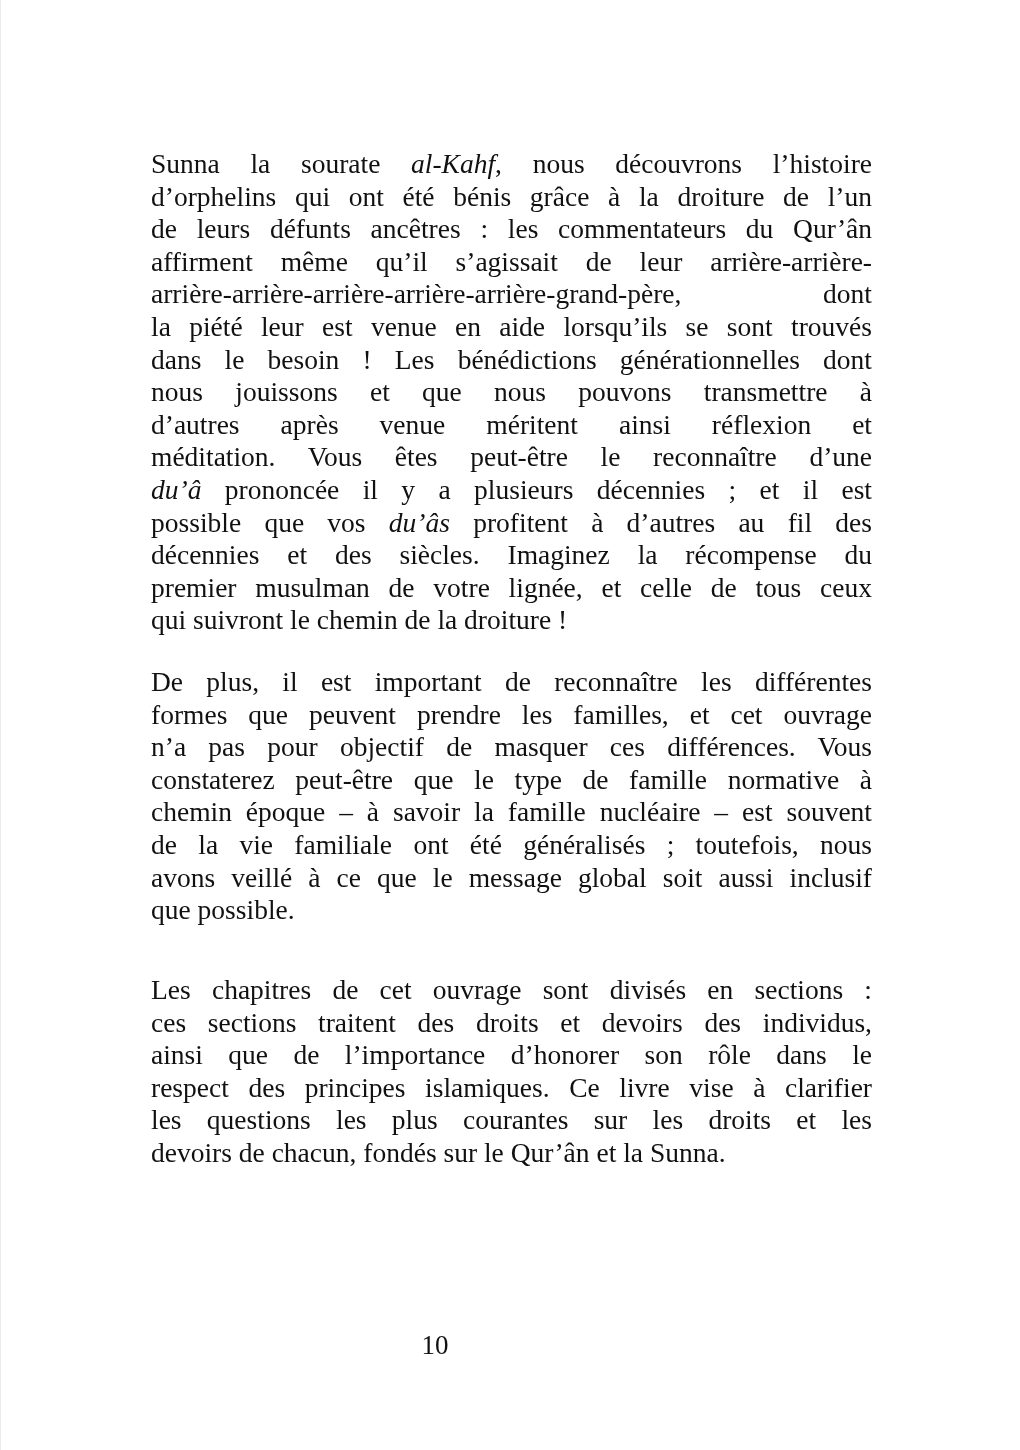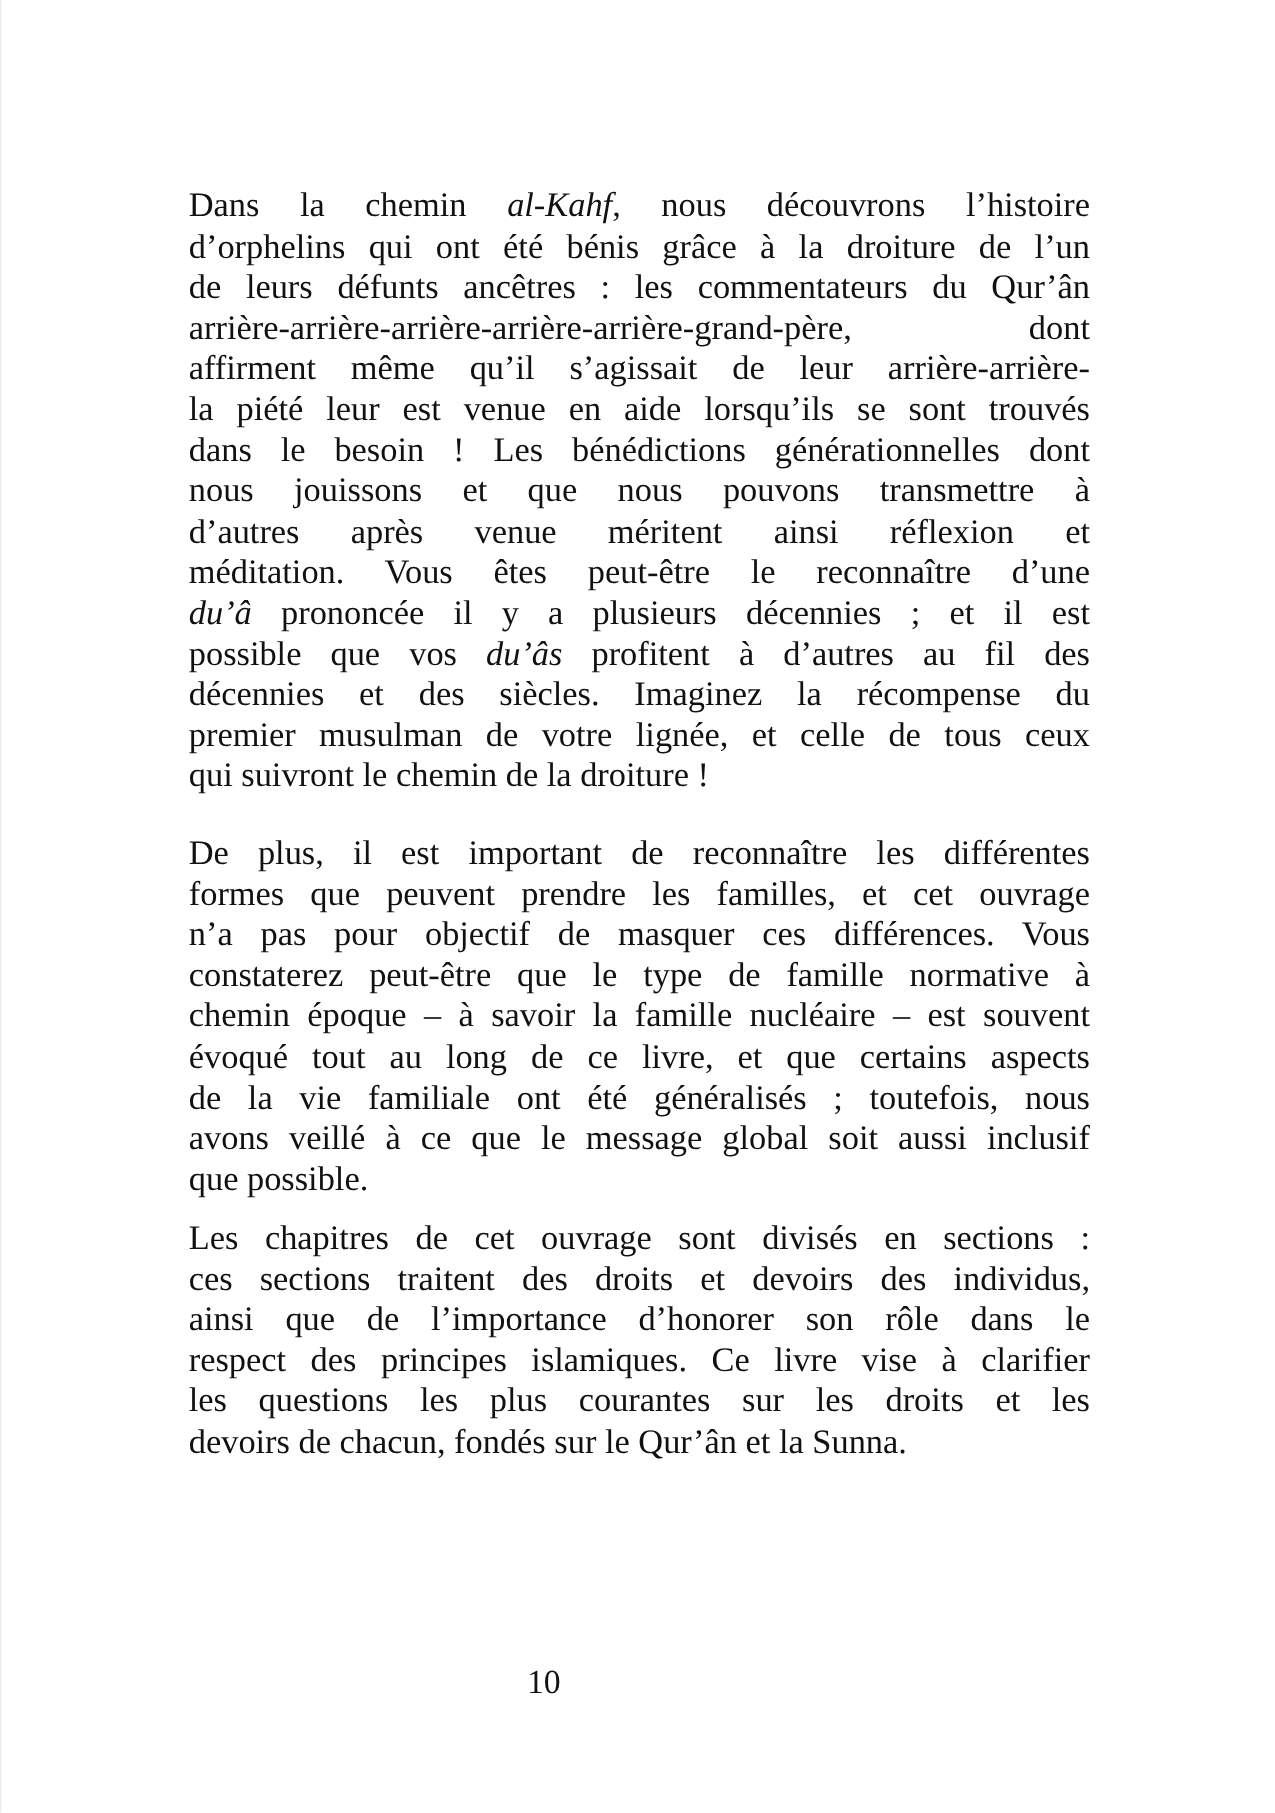--- a/index.html
+++ b/index.html
@@ -55,43 +55,42 @@
     font-size: 27px;
     color: #111111;
   }
   i { font-style: italic; }
 </style>
 </head>
 <body>
 
 <div class="page">
   <div class="text-block p1">
-      <span class="line"><span>Dans la chemin </span><i>al-Kahf</i><span>, nous découvrons l’histoire</span></span>
+      <span class="line"><span>Sunna la sourate </span><i>al-Kahf</i><span>, nous découvrons l’histoire</span></span>
       <span class="line"><span>d’orphelins qui ont été bénis grâce à la droiture de l’un</span></span>
       <span class="line"><span>de leurs défunts ancêtres : les commentateurs du Qur’ân</span></span>
+      <span class="line"><span>affirment même qu’il s’agissait de leur arrière-arrière-</span></span>
       <span class="line"><span>arrière-arrière-arrière-arrière-arrière-grand-père,   dont</span></span>
-      <span class="line"><span>affirment même qu’il s’agissait de leur arrière-arrière-</span></span>
       <span class="line"><span>la piété leur est venue en aide lorsqu’ils se sont trouvés</span></span>
       <span class="line"><span>dans le besoin ! Les bénédictions générationnelles dont</span></span>
       <span class="line"><span>nous jouissons et que nous pouvons transmettre à</span></span>
       <span class="line"><span>d’autres après venue méritent ainsi réflexion et</span></span>
       <span class="line"><span>méditation. Vous êtes peut-être le reconnaître d’une</span></span>
       <span class="line"><i>du’â</i><span> prononcée il y a plusieurs décennies ; et il est</span></span>
       <span class="line"><span>possible que vos </span><i>du’âs</i><span> profitent à d’autres au fil des</span></span>
       <span class="line"><span>décennies et des siècles. Imaginez la récompense du</span></span>
       <span class="line"><span>premier musulman de votre lignée, et celle de tous ceux</span></span>
       <span class="line last"><span>qui suivront le chemin de la droiture !</span></span>
     </div>
   <div class="text-block p2">
       <span class="line"><span>De plus, il est important de reconnaître les différentes</span></span>
       <span class="line"><span>formes que peuvent prendre les familles, et cet ouvrage</span></span>
       <span class="line"><span>n’a pas pour objectif de masquer ces différences. Vous</span></span>
       <span class="line"><span>constaterez peut-être que le type de famille normative à</span></span>
       <span class="line"><span>chemin époque – à savoir la famille nucléaire – est souvent</span></span>
-      <span class="line"><span>évoqué tout au long de ce livre, et que certains aspects</span></span>
       <span class="line"><span>de la vie familiale ont été généralisés ; toutefois, nous</span></span>
       <span class="line"><span>avons veillé à ce que le message global soit aussi inclusif</span></span>
       <span class="line last"><span>que possible.</span></span>
     </div>
   <div class="text-block p3">
       <span class="line"><span>Les chapitres de cet ouvrage sont divisés en sections :</span></span>
       <span class="line"><span>ces sections traitent des droits et devoirs des individus,</span></span>
       <span class="line"><span>ainsi que de l’importance d’honorer son rôle dans le</span></span>
       <span class="line"><span>respect des principes islamiques. Ce livre vise à clarifier</span></span>
       <span class="line"><span>les questions les plus courantes sur les droits et les</span></span>

